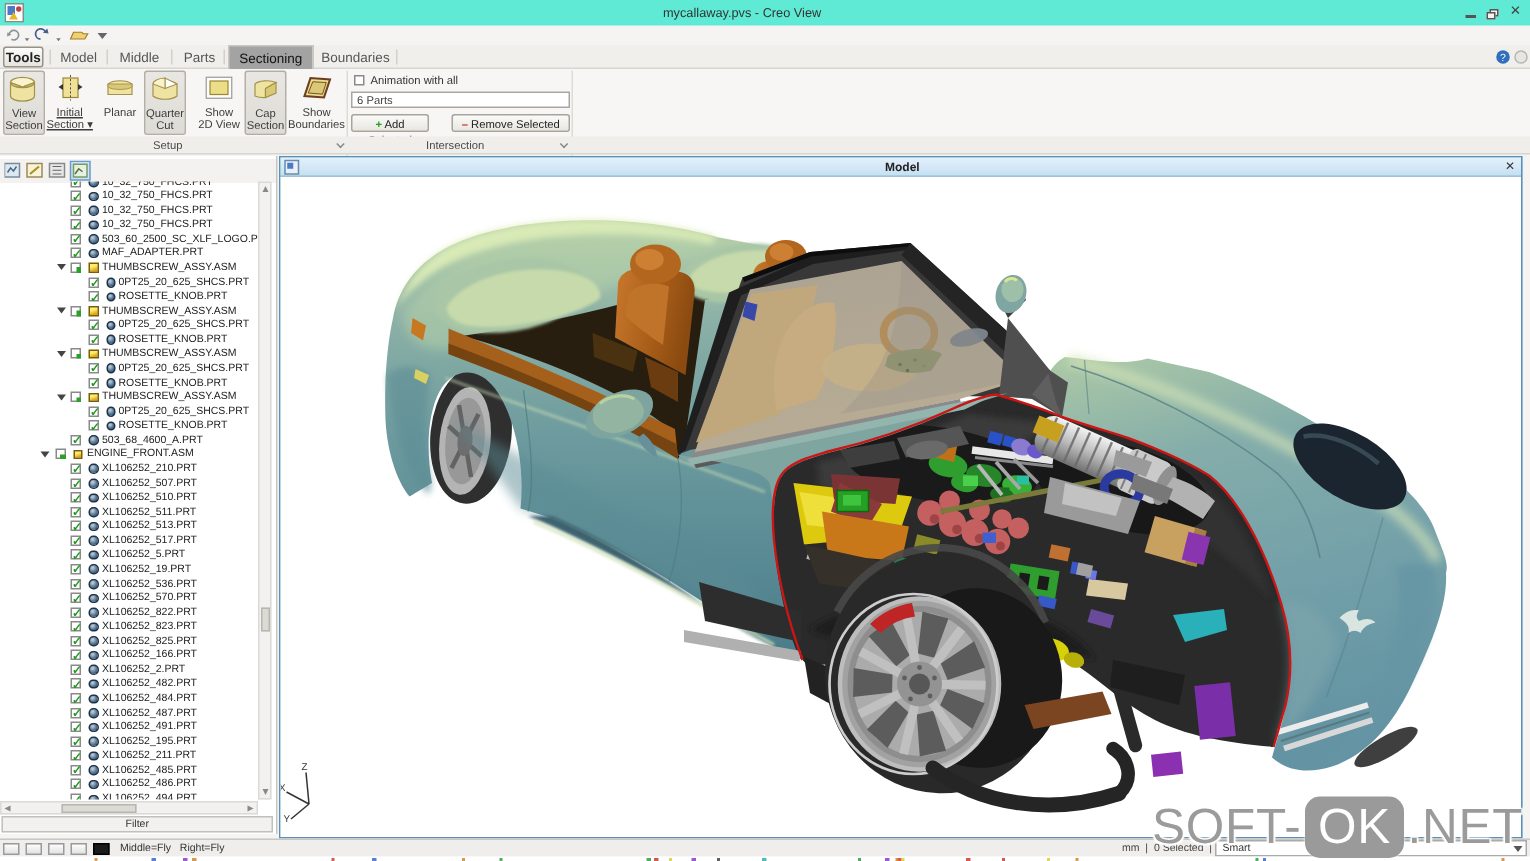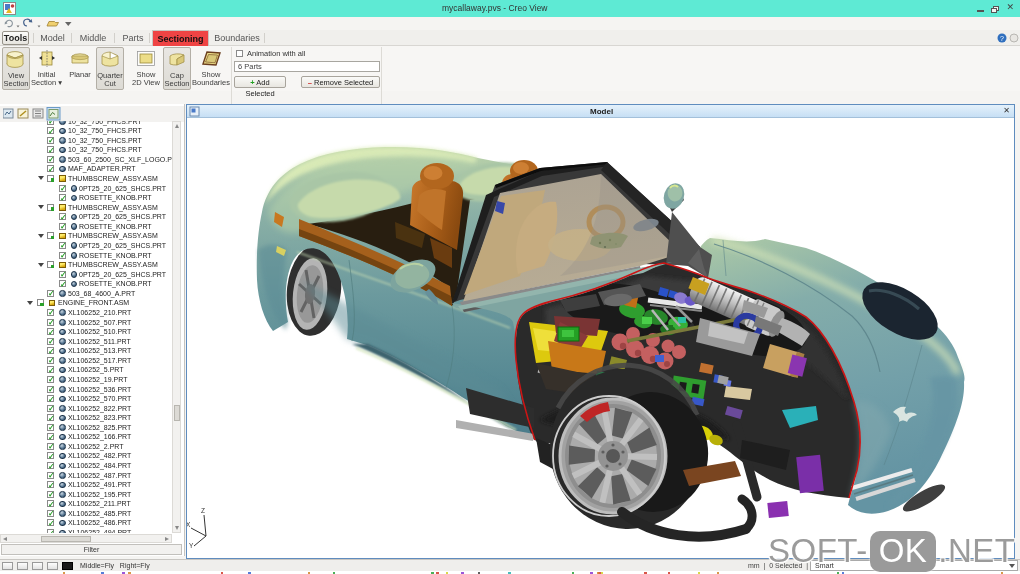--- a/index.html
+++ b/index.html
@@ -10,21 +10,21 @@
 #title .txt { position:absolute; left:442px; top:3px; font-size:8.5px; color:#333; }
 #appico { position:absolute; left:3px; top:2px; width:13px; height:13px; }
 .wbtn { position:absolute; top:6px; color:#555; }
 
 
 #qat { position:absolute; left:0; top:17px; width:100%; height:13px; }
 
 
 #tabs { position:absolute; left:0; top:30px; width:100%; height:16px; background:#f0efec; border-bottom:1px solid #d8d6d2; }
 .tab { position:absolute; top:0; height:16px; line-height:16px; font-size:9px; color:#555; text-align:center; }
-.tab.sel { background:#ef4444; border:1px solid #c9c7c2; border-bottom:none; font-weight:bold; color:#111; }
+.tab.sel { background:#a3a3a3; border:1px solid #c9c7c2; border-bottom:none; font-weight:normal; color:#111; }
 #filebtn { position:absolute; left:2px; top:1px; width:27px; height:14px; background:linear-gradient(#fcfcfa,#e6e4de); border:1px solid #97938a; border-radius:2px; font-size:9px; font-weight:bold; color:#222; text-align:center; line-height:13px; }
 .tsep { position:absolute; top:3px; width:1px; height:10px; background:#d2d0cb; }
 
 
 #ribbon { position:absolute; left:0; top:46px; width:100%; height:45px; background:#f7f6f4; }
 .rbtn { position:absolute; top:1px; height:43px; text-align:center; font-size:7.5px; color:#3c3c3c; line-height:8px; }
 .rbtn .ric { display:block; margin:2px auto 1px auto; }
 .rbtn.pressed { background:linear-gradient(#e9e7e3,#dddbd5); border:1px solid #b3afa6; border-radius:2px; }
 .rsep { position:absolute; top:3px; width:1px; height:96px; background:#dddbd6; }
 #grouprow { position:absolute; left:0; top:91px; width:100%; height:12px; background:#efeeeb; border-bottom:1px solid #d8d6d2; font-size:7.5px; color:#4a4a4a; }
@@ -130,21 +130,21 @@
 
 <div id="ribbon">
   <div class="rbtn pressed" style="left:2px;width:28px;"><span class="ric"><svg width="24" height="19" viewBox="0 0 24 19">
             <ellipse cx="11" cy="14" rx="8" ry="3.4" fill="#eee3a0" stroke="#a3924a" stroke-width="0.8"></ellipse>
             <rect x="3" y="5" width="16" height="9" fill="#eee3a0" stroke="none"></rect>
             <line x1="3" y1="5" x2="3" y2="14" stroke="#a3924a" stroke-width="0.8"></line>
             <line x1="19" y1="5" x2="19" y2="14" stroke="#a3924a" stroke-width="0.8"></line>
             <path d="M3 5 A8 3.4 0 0 1 19 5 L11 8 Z" fill="#f8f2cd" stroke="#a3924a" stroke-width="0.8"></path>
             <path d="M3 5 A8 3.4 0 0 0 19 5 L11 8 Z" fill="#d9c878" stroke="#a3924a" stroke-width="0.8"></path>
           </svg></span>View<br>Section</div>
-  <div class="rbtn" style="left:30px;width:33px;"><span class="ric"><svg width="24" height="19" viewBox="0 0 24 19">
+  <div class="rbtn" style="left:30px;width:33px;text-decoration:underline;"><span class="ric"><svg width="24" height="19" viewBox="0 0 24 19">
             <rect x="7" y="3" width="10" height="13" fill="#f0e196" stroke="#9a8838" stroke-width="0.8"></rect>
             <line x1="12" y1="1" x2="12" y2="18" stroke="#555" stroke-width="0.7" stroke-dasharray="1.5 1.2"></line>
             <path d="M4 9 l3 -2 v4 z" fill="#333"></path>
             <path d="M20 9 l-3 -2 v4 z" fill="#333"></path>
           </svg></span>Initial<br>Section ▾</div>
   <div class="rbtn" style="left:64px;width:32px;"><span class="ric"><svg width="24" height="19" viewBox="0 0 24 19">
             <path d="M4 14 L4 7 A9 4 0 0 1 20 7 L20 14 Z" fill="#eee3a0" stroke="#a3924a" stroke-width="0.8"></path>
             <path d="M4 7 L20 7 L20 9 A9 3 0 0 1 4 9 Z" fill="#d9c878" stroke="#a3924a" stroke-width="0.6"></path>
           </svg></span>Planar</div>
   <div class="rbtn pressed" style="left:96px;width:28px;"><span class="ric"><svg width="24" height="19" viewBox="0 0 24 19">
@@ -164,20 +164,26 @@
             <path d="M4 15 L8 3 L21 4 L17 16 Z" fill="#ecdd87" stroke="#6b3f1f" stroke-width="1.4"></path>
             <path d="M6.5 13 L9.5 5.5 L18.5 6 L16 13.8 Z" fill="#d9c878" stroke="#6b3f1f" stroke-width="0.6"></path>
           </svg></span>Show<br>Boundaries</div>
   <div class="rsep" style="left:231px;top:1px;height:101px"></div>
   <div id="ckbox"></div>
       <div id="cklbl">Animation with all</div>
   <div id="parts">6 Parts</div>
   <div class="ibtn" style="left:234px;width:52px;"><span style="color:#1fa01f;font-weight:bold">+</span> Add Selected</div>
   <div class="ibtn" style="left:301px;width:79px;"><span style="color:#c22;font-weight:bold">–</span> Remove Selected</div>
   <div class="rsep" style="left:381px;top:1px;height:101px"></div>
+</div>
+<div id="grouprow">
+  <span style="left:102px">Setup</span>
+      <div class="garr" style="left:225px;transform:rotate(45deg)"></div>
+  <span style="left:284px">Intersection</span>
+      <div class="garr" style="left:374px;transform:rotate(45deg)"></div>
 </div>
 
 <div id="lp">
   <div id="lptools">
     <svg width="70" height="14" viewBox="0 0 70 14" style="position:absolute;left:3px;top:1px">
       <rect x="0" y="2" width="10" height="9" fill="#dce8f0" stroke="#7a8a9a"></rect>
           <path d="M2 8 l2 -3 l2 2 l2 -3" stroke="#4a6a8a" fill="none"></path>
       <rect x="15" y="2" width="10" height="9" fill="#f8f4d8" stroke="#9a8a5a"></rect>
           <path d="M17 9 l6 -5" stroke="#b09020" stroke-width="1.5"></path>
       <rect x="30" y="2" width="10" height="9" fill="#e8e8e8" stroke="#888"></rect>

